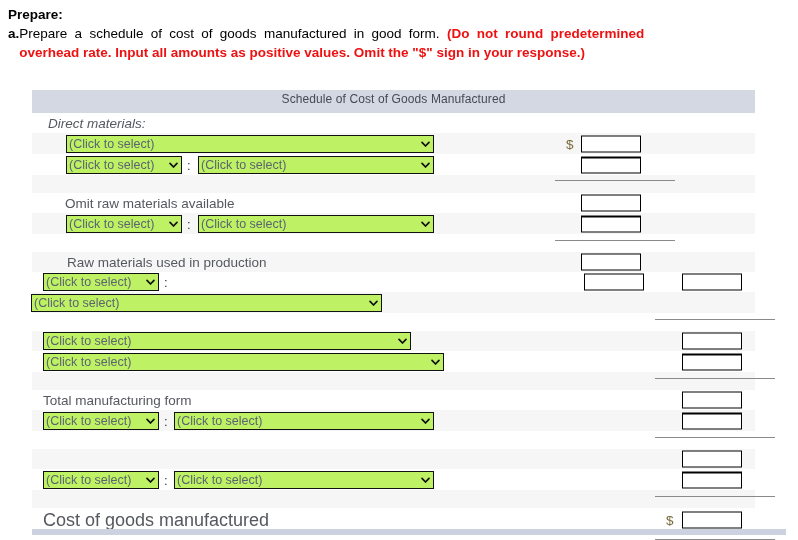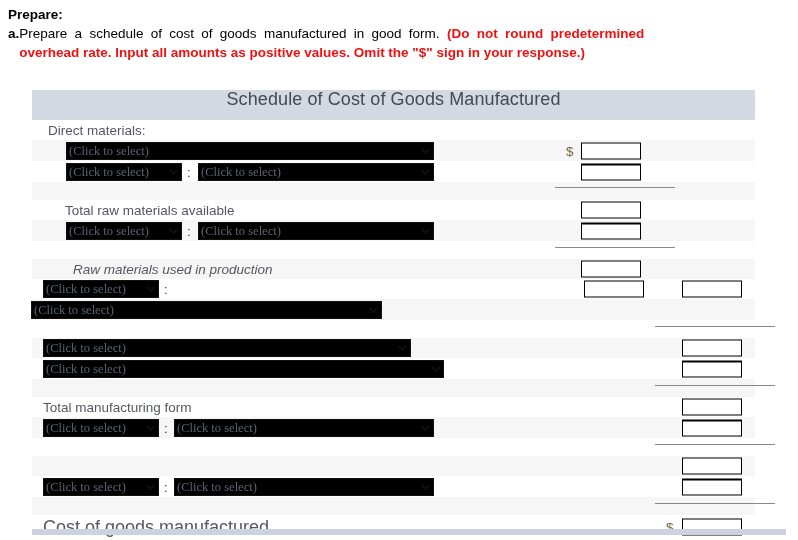--- a/index.html
+++ b/index.html
@@ -55,24 +55,24 @@
 
   
   #schedule {
     position: absolute;
     left: 32px;
     top: 90px;
     width: 723px;
   }
   .sched-head {
     background: #d4d8e2;
-    height: 30px;
+    height: 23px;
     line-height: 19px;
     text-align: center;
-    font-size: 18px;
+    font-size: 12px;
     color: #444a55;
     letter-spacing: 0.1px;
   }
   .row {
     position: relative;
     height: 19px;
     width: 100%;
     box-sizing: border-box;
   }
   .row.alt  { background: #f6f6f6; }
@@ -92,22 +92,22 @@
   }
 
   
   .sel {
     position: absolute;
     top: 50%;
     transform: translateY(-50%);
     height: 18px;
     box-sizing: border-box;
     border: 1px solid #111;
-    background: #000000;
-    font-family: Liberation Serif, serif;
+    background: #bef264;
+    font-family: Liberation Sans, sans-serif;
     font-size: 12.5px;
     color: #5a6470;
     padding: 0 14px 0 2px;
     line-height: 16px;
     white-space: nowrap;
     overflow: hidden;
     cursor: default;
   }
   .sel .caret {
     position: absolute;
@@ -177,21 +177,21 @@
     <span class="req-letter">a.</span>
     <span class="req-body"><span>Prepare a schedule of cost of goods manufactured in good form. </span><span class="req-emph">(Do not round predetermined overhead rate. Input all amounts as positive values. Omit the "$" sign in your response.)</span></span>
   </div>
 </div>
 
 <div id="schedule">
 
   <div class="sched-head">Schedule of Cost of Goods Manufactured</div>
 
   <div class="row plain h20">
-    <span class="label" style="left:16px;">Direct materials:</span>
+    <span class="label" style="left:16px;font-style:italic;">Direct materials:</span>
   </div>
 
   <div class="row alt h21">
     <div class="sel" style="left:34px;width:368px;">
       <span>(Click to select)</span>
       <svg class="caret" viewBox="0 0 12 12">
           <path d="M2.2 4.3 L6 8.2 L9.8 4.3" fill="none" stroke="#111" stroke-width="1.9" stroke-linecap="round" stroke-linejoin="round"></path>
         </svg>
     </div>
     <span class="dollar" style="left:534px;">$</span>
@@ -213,21 +213,21 @@
         </svg>
     </div>
     <div class="amt thicktop" style="left:549px;"></div>
   </div>
 
   <div class="row alt h18">
     <div class="rule" style="left:523px;width:120px;top:5px;"></div>
   </div>
 
   <div class="row plain h20">
-    <span class="label" style="left:33px;">Total raw materials available</span>
+    <span class="label" style="left:33px;">Omit raw materials available</span>
     <div class="amt" style="left:549px;"></div>
   </div>
 
   <div class="row alt h21">
     <div class="sel" style="left:34px;width:116px;">
       <span>(Click to select)</span>
       <svg class="caret" viewBox="0 0 12 12">
           <path d="M2.2 4.3 L6 8.2 L9.8 4.3" fill="none" stroke="#111" stroke-width="1.9" stroke-linecap="round" stroke-linejoin="round"></path>
         </svg>
     </div>
@@ -239,21 +239,21 @@
         </svg>
     </div>
     <div class="amt thicktop" style="left:549px;"></div>
   </div>
 
   <div class="row plain h18">
     <div class="rule" style="left:523px;width:120px;top:6px;"></div>
   </div>
 
   <div class="row alt h20">
-    <span class="label" style="left:41px;font-style:italic;">Raw materials used in production</span>
+    <span class="label" style="left:35px;">Raw materials used in production</span>
     <div class="amt" style="left:549px;"></div>
   </div>
 
   <div class="row plain h20">
     <div class="sel" style="left:11px;width:116px;">
       <span>(Click to select)</span>
       <svg class="caret" viewBox="0 0 12 12">
           <path d="M2.2 4.3 L6 8.2 L9.8 4.3" fill="none" stroke="#111" stroke-width="1.9" stroke-linecap="round" stroke-linejoin="round"></path>
         </svg>
     </div>

